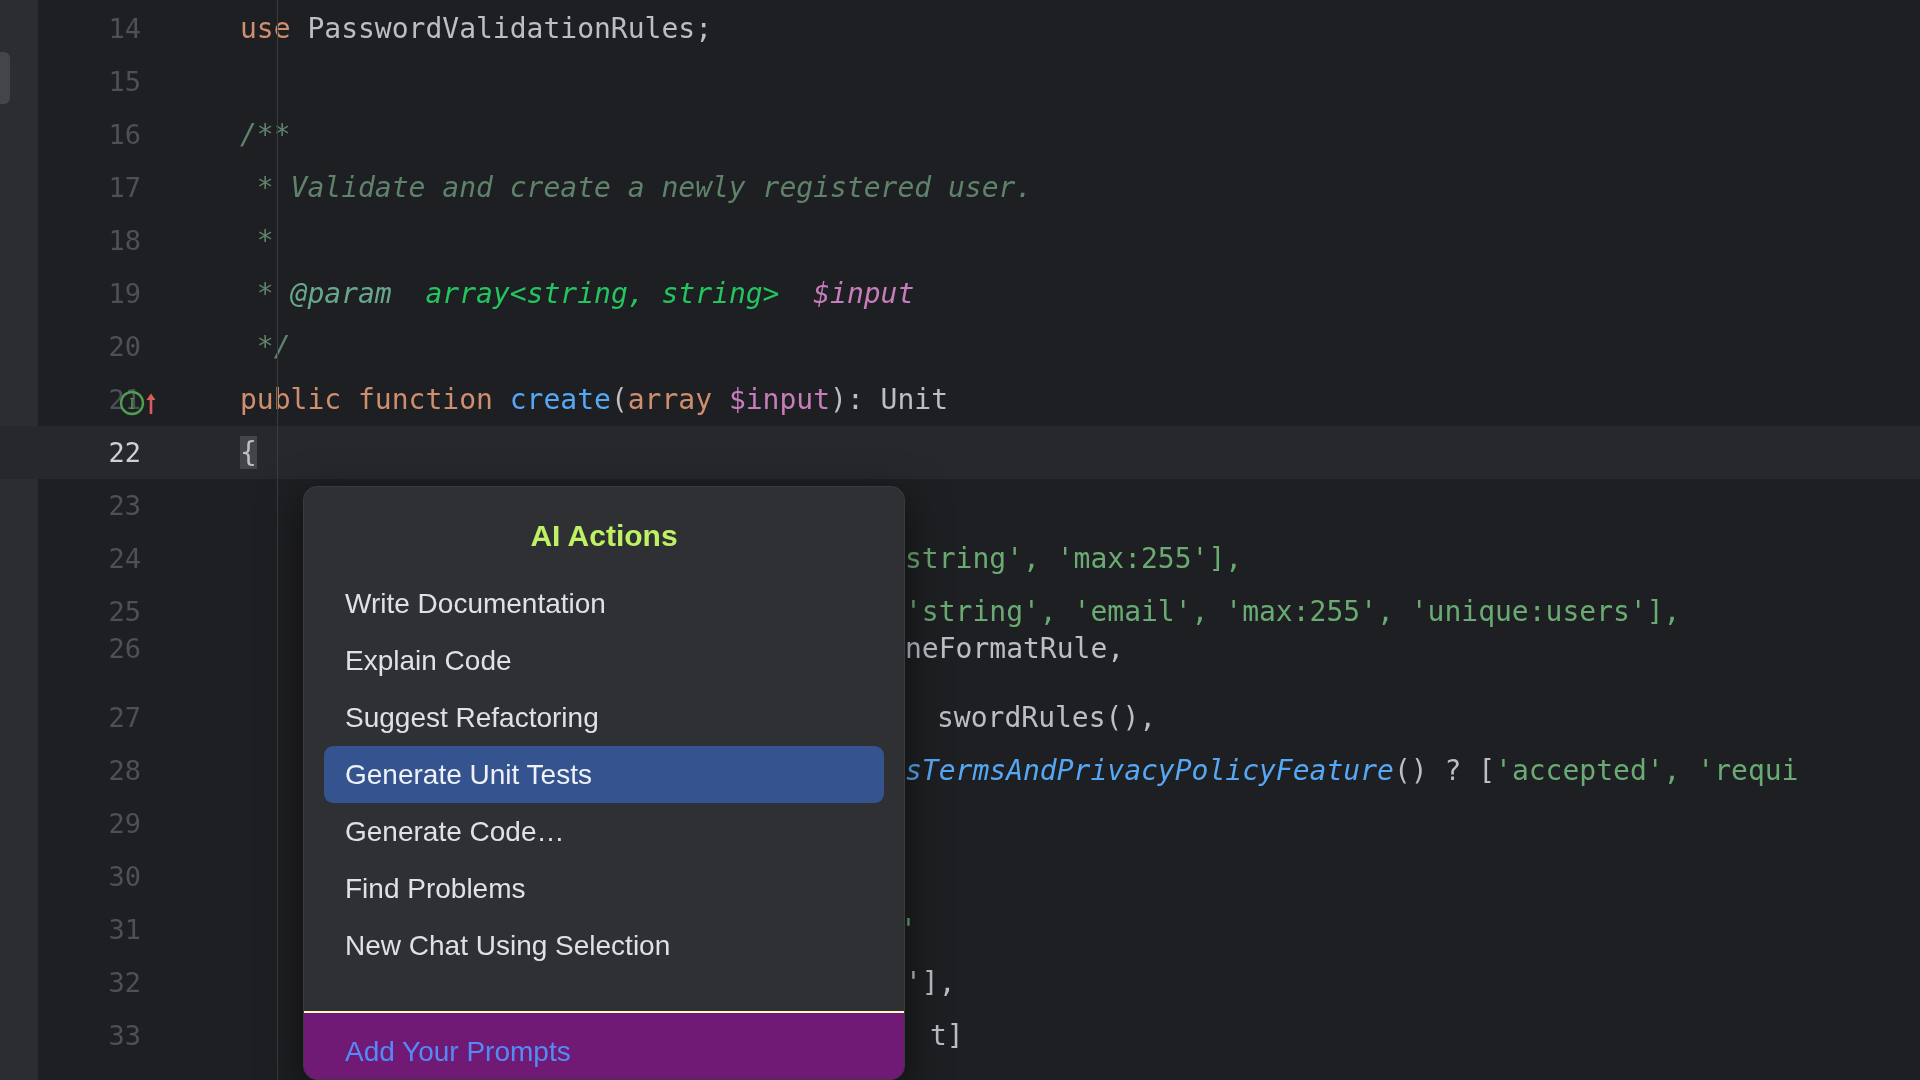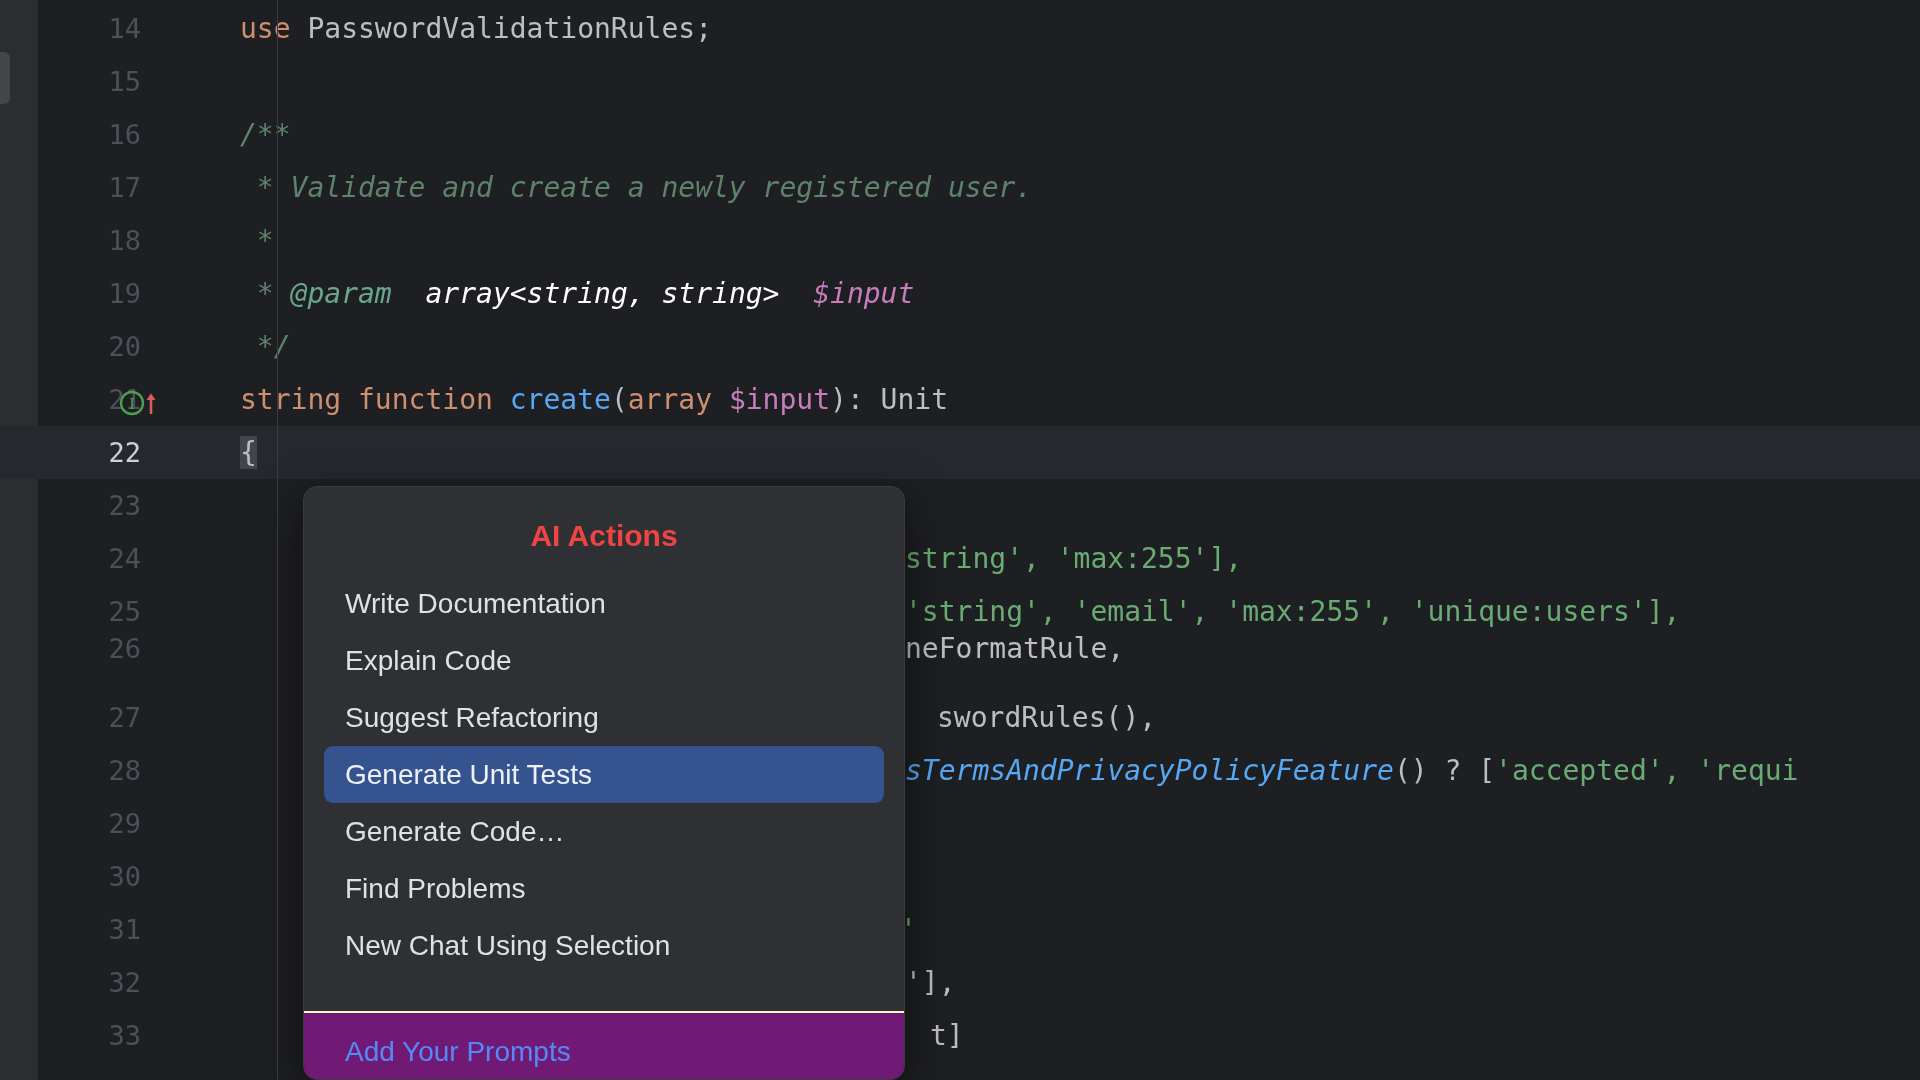--- a/index.html
+++ b/index.html
@@ -58,21 +58,21 @@
     color:#bcbec4;
   }
 
   
   .kw   { color:#cf8e6d; }
   .fn   { color:#56a8f5; }
   .var  { color:#c77dbb; }
   .str  { color:#6aab73; }
   .doc  { color:#5f826b; font-style:italic; }
   .doctag{ color:#67a78c; font-style:italic; }
-  .docval{ color:#ffffff; font-style:italic; }
+  .docval{ color:#22c55e; font-style:italic; }
   .docvar{ color:#c77dbb; font-style:italic; }
   .id   { color:#bcbec4; }
   .mthd { color:#56a8f5; font-style:italic; }
   .sel  { background:#43454a; }
 
   
   .indent-guide{
     position:absolute; top:0; width:1px; height:1080px;
     background:#393b40;
   }
@@ -82,21 +82,21 @@
     position:absolute; left:303px; top:486px; width:602px; height:594px;
     background:#2e3033;
     border:1px solid #393b40;
     border-radius:14px;
     box-shadow:0 14px 44px rgba(0,0,0,.55);
     overflow:hidden;
     font-family:"Liberation Sans", sans-serif;
   }
   .popup-title{
     height:84px; line-height:98px; text-align:center;
-    font-size:30px; font-weight:bold; color:#ef4444;
+    font-size:30px; font-weight:bold; color:#bef264;
   }
   .popup-list{ padding:4px 0 0 0; }
   .mi{
     height:57px; line-height:57px;
     margin:0 20px; padding:0 21px;
     font-size:28px; color:#dfe1e5; border-radius:9px;
     white-space:nowrap; overflow:hidden;
   }
   .mi.selected{ background:#35538f; color:#eef1f7; }
   .popup-footer{
@@ -152,21 +152,21 @@
       </div>
       <div class="row" style="top: 373px;">
         <div class="ln">21</div>
         <span class="gmark">
     <svg width="44" height="30" viewBox="0 0 44 30">
       <circle cx="14" cy="16" r="11" fill="none" stroke="#4c9f50" stroke-width="2.4"></circle>
       <text x="14" y="22" font-size="15" font-family="DejaVu Serif, serif" fill="#4c9f50" text-anchor="middle">I</text>
       <path d="M33 27 L33 10" stroke="#db5c5c" stroke-width="2.6" fill="none"></path>
       <path d="M28.5 13 L33 6.5 L37.5 13 Z" fill="#db5c5c"></path>
     </svg></span>
-        <div class="code" style="left: 240px;"><span class="kw">string function </span><span class="fn">create</span><span class="id">(</span><span class="kw">array </span><span class="var">$input</span><span class="id">): Unit</span></div>
+        <div class="code" style="left: 240px;"><span class="kw">public function </span><span class="fn">create</span><span class="id">(</span><span class="kw">array </span><span class="var">$input</span><span class="id">): Unit</span></div>
       </div>
       <div class="row current" style="top: 426px;">
         <div class="ln">22</div>
         <div class="code" style="left: 240px;"><span class="sel">{</span></div>
       </div>
       <div class="row" style="top: 479px;">
         <div class="ln">23</div>
         <div class="code" style="left: 240px;"></div>
       </div>
       <div class="row" style="top: 532px;">

